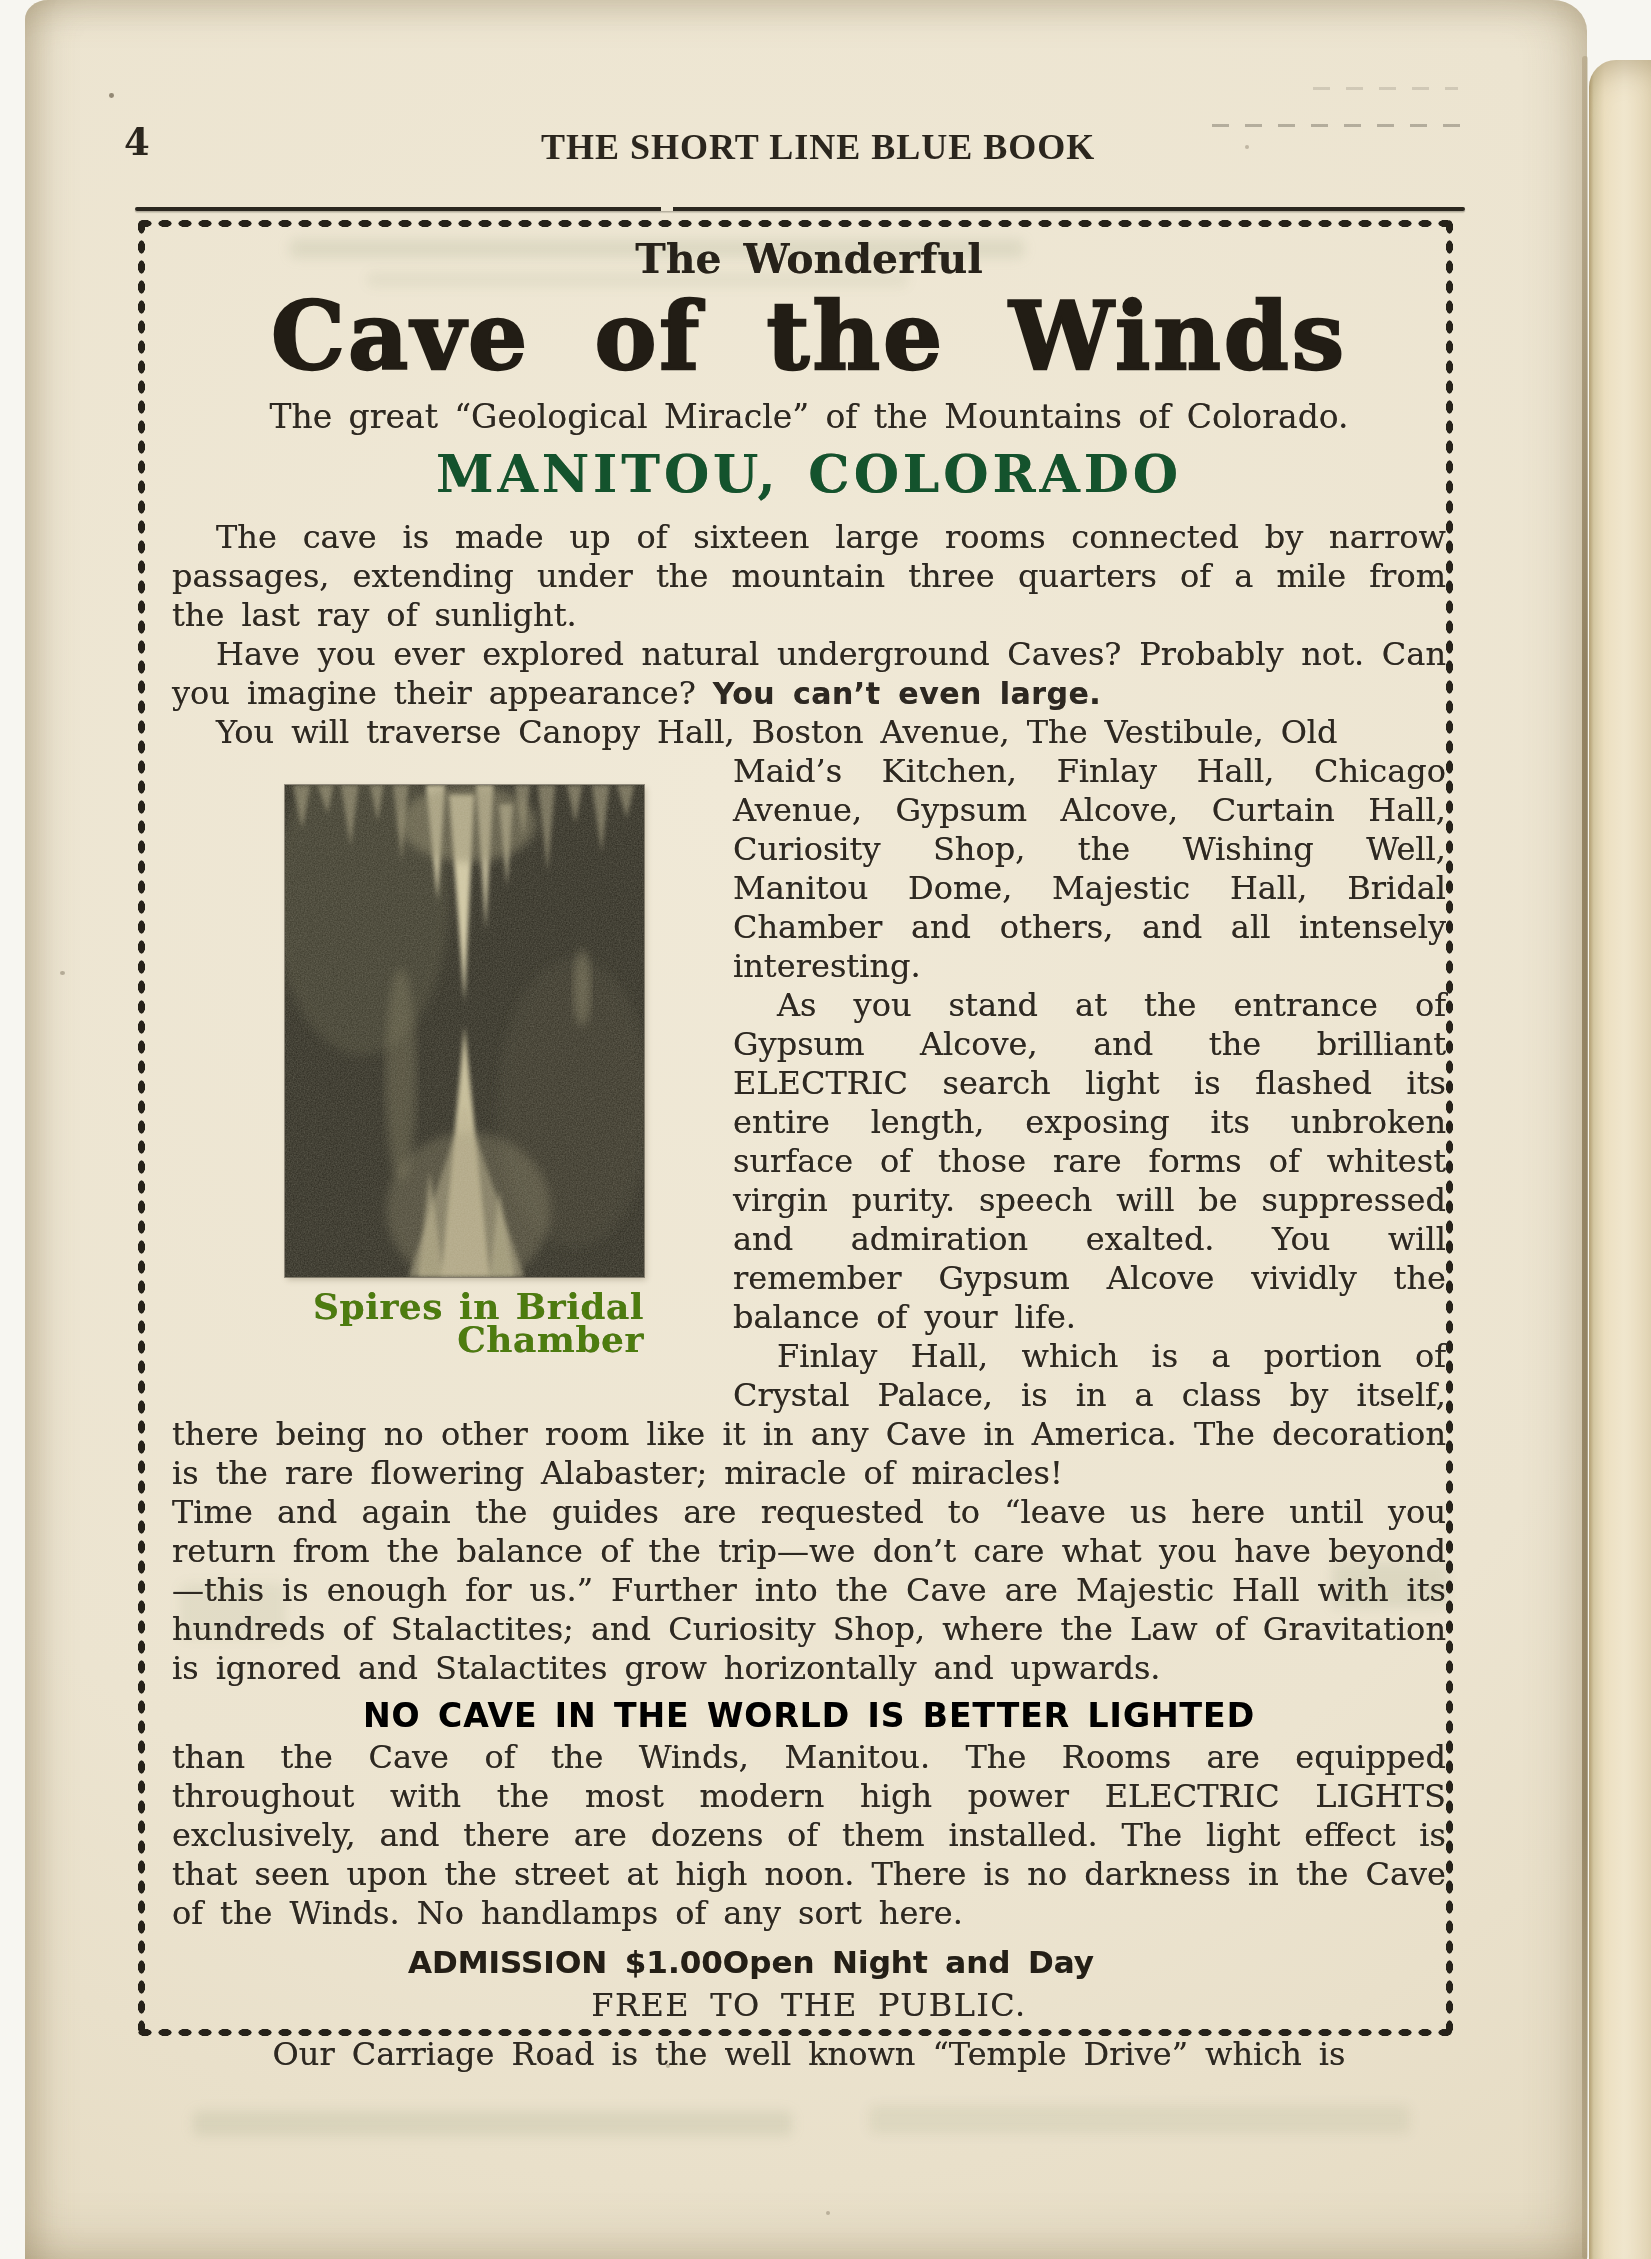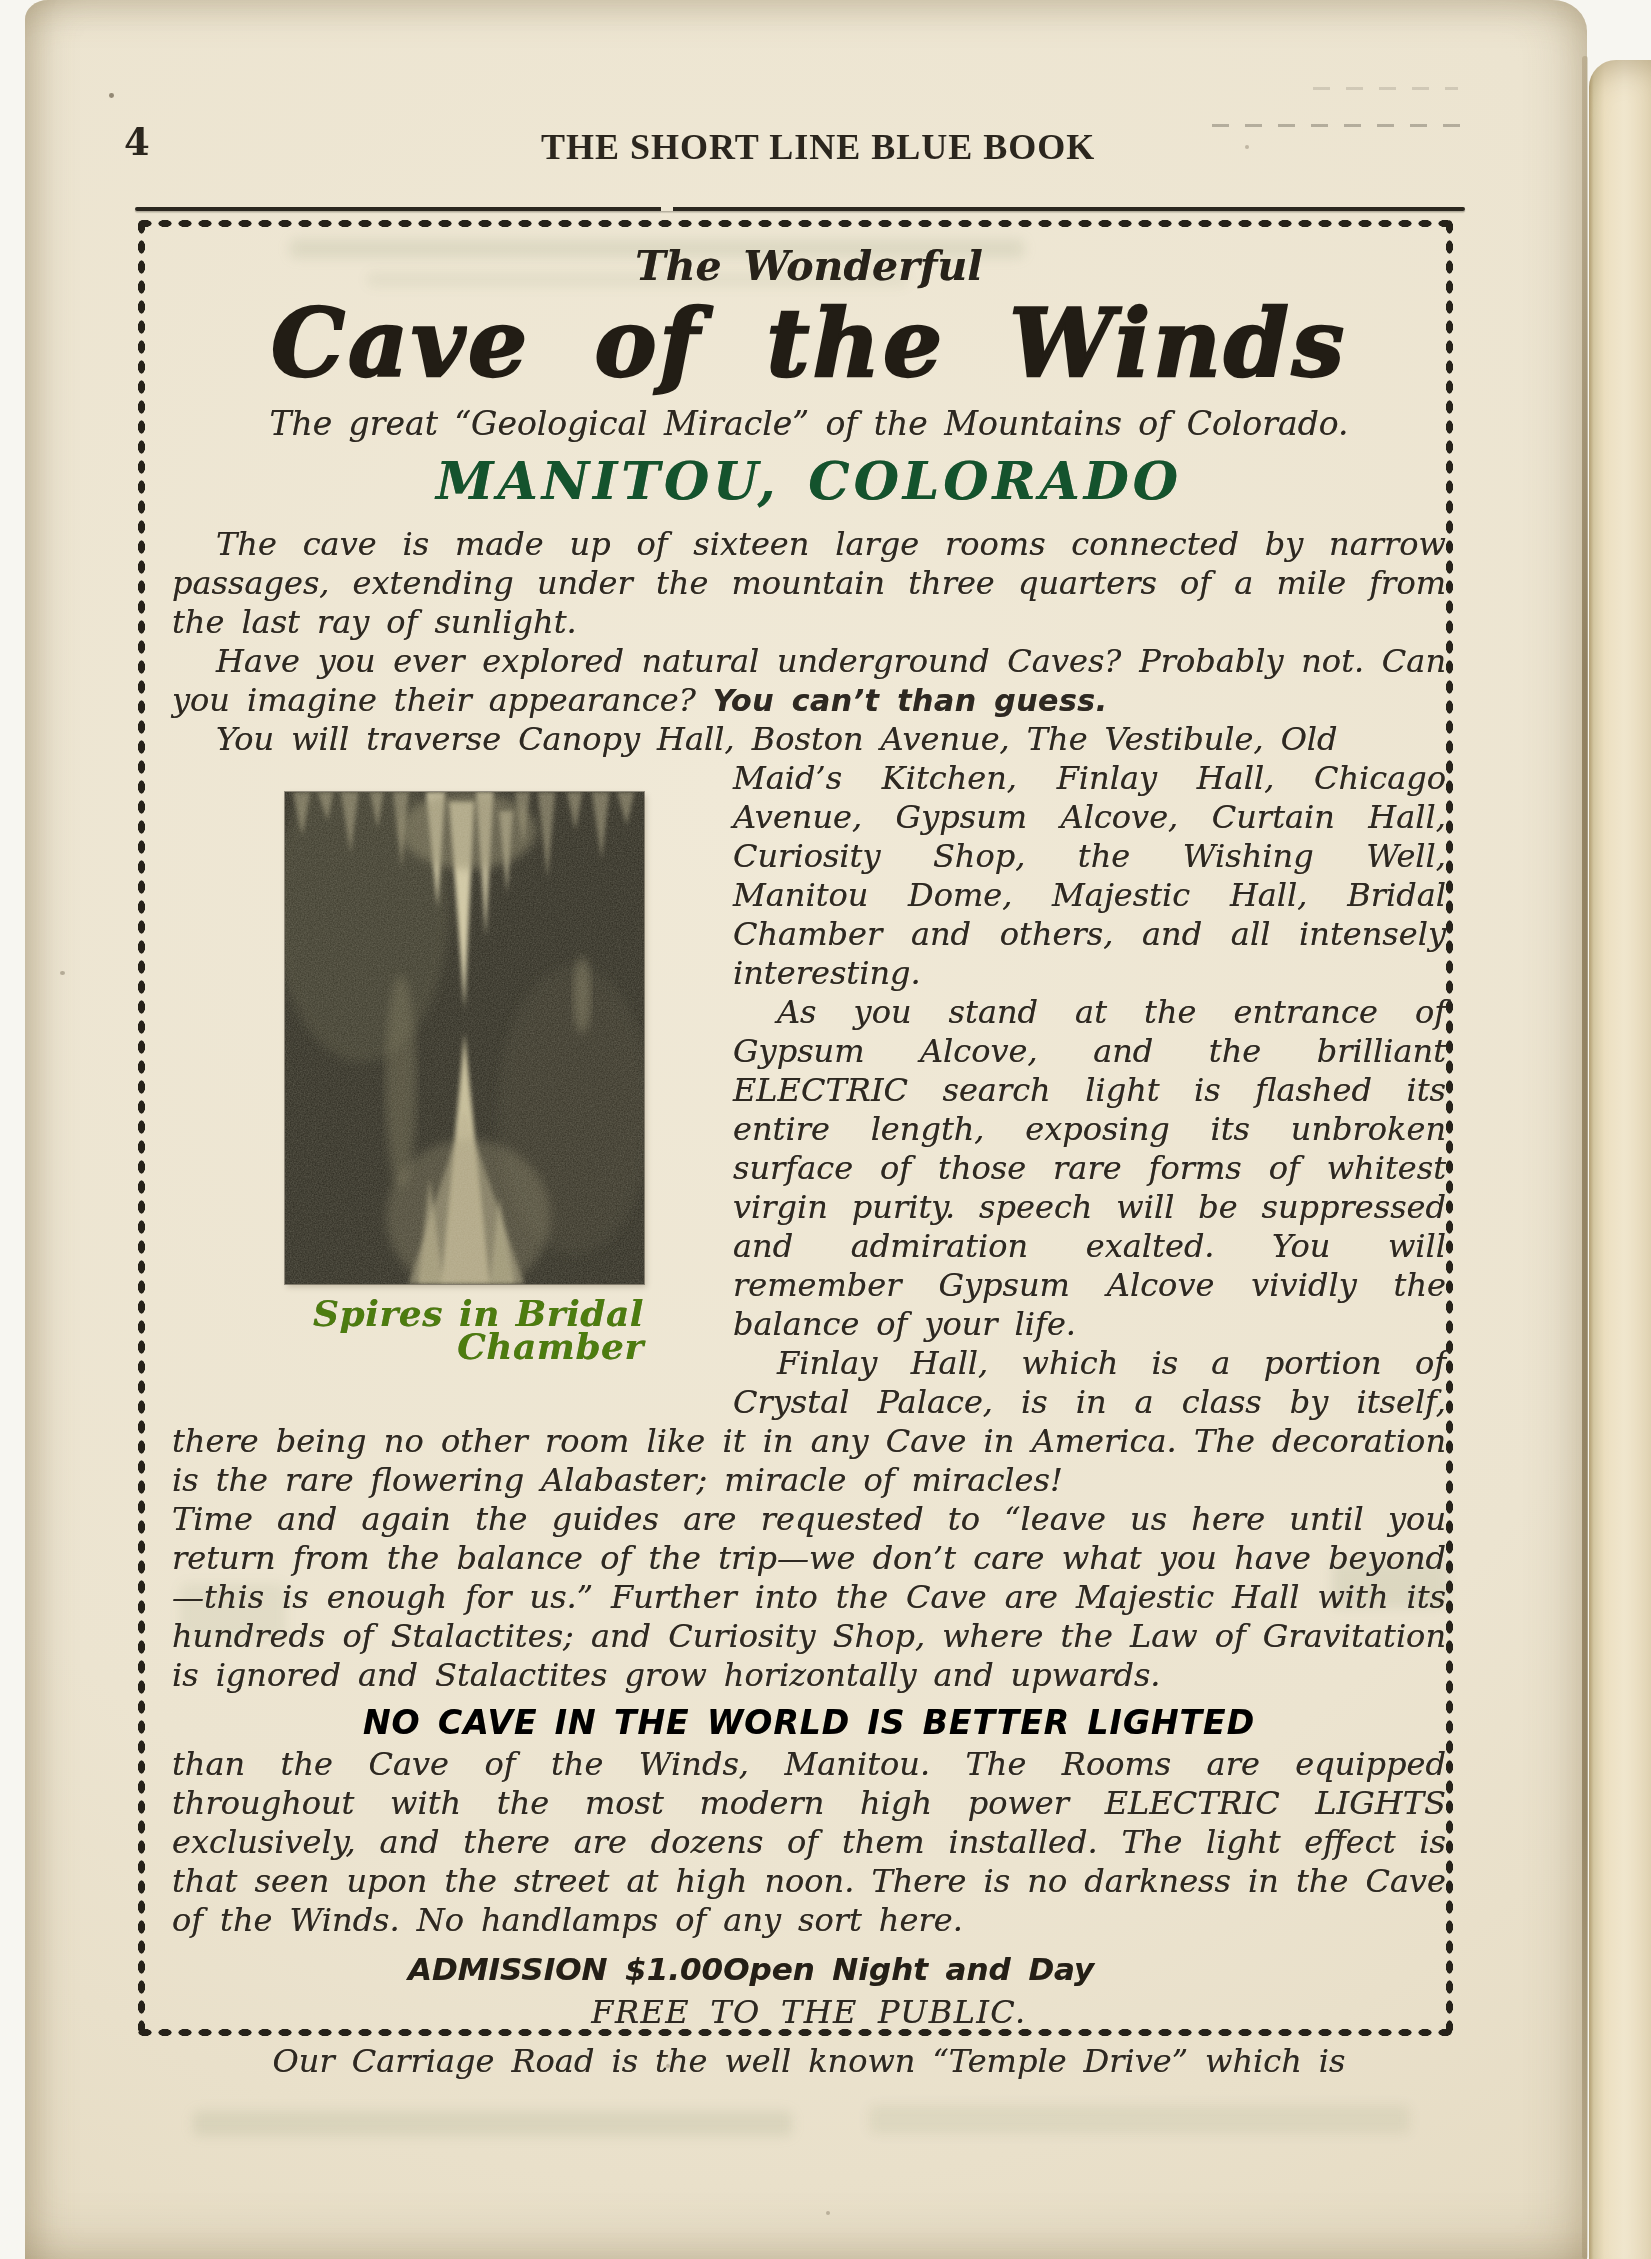--- a/index.html
+++ b/index.html
@@ -40,23 +40,23 @@
   .bead-h{position:absolute;left:0;right:0;height:12.6px;
     background-image:radial-gradient(ellipse 9.2px 4.8px at center,#26221a 68%,rgba(38,34,26,0) 75%);
     background-size:20px 12.6px;background-repeat:repeat-x;}
   .bead-top{top:0;} .bead-bottom{bottom:0;}
   .bead-v{position:absolute;top:0;bottom:0;width:12.6px;
     background-image:radial-gradient(ellipse 4.8px 9.2px at center,#26221a 68%,rgba(38,34,26,0) 75%);
     background-size:12.6px 20px;background-repeat:repeat-y;}
   .bead-left{left:0;} .bead-right{right:0;}
 
   
-  .content{position:absolute;left:172px;top:220px;width:1274px;
+  .content{position:absolute;left:172px;top:213px;width:1274px;
     font-size:32px;line-height:39px;text-align:justify;word-spacing:6.8px;
-    color:#2d2821;text-shadow:0 0 0.6px rgba(45,40,33,.55);font-style:italic;}
+    color:#2d2821;text-shadow:0 0 0.6px rgba(45,40,33,.55);}
   .kicker{margin-top:23px;text-align:center;font-weight:bold;font-size:41px;line-height:46px;
     word-spacing:7.7px;color:#27221a;}
   .big-title{margin-top:5.8px;text-align:center;font-weight:900;font-size:93px;line-height:97px;
     letter-spacing:2.9px;word-spacing:29px;color:#221d15;-webkit-text-stroke:2.3px #221d15;white-space:nowrap;}
   .subtitle{margin-top:11.6px;text-align:center;font-size:33px;line-height:42px;word-spacing:5.8px;}
   .location{margin-top:8px;text-align:center;font-weight:bold;font-size:52px;line-height:56px;
     letter-spacing:3.9px;color:#14532d;}
   .body-p{margin:0;}
   .first-p{margin-top:15.4px;}
   .indent{text-indent:44px;}
@@ -116,21 +116,21 @@
   </div>
 
   <div class="content">
     <div class="kicker">The Wonderful</div>
     <div class="big-title">Cave of the Winds</div>
     <div class="subtitle">The great “Geological Miracle” of the Mountains of Colorado.</div>
     <div class="location">MANITOU, COLORADO</div>
 
     <p class="body-p indent first-p">The cave is made up of sixteen large rooms connected by narrow passages, extending under the mountain three quarters of a mile from the last ray of sunlight.</p>
 
-    <p class="body-p indent"><span>Have you ever explored natural underground Caves?  Probably not. Can you imagine their appearance?  </span><span class="bold-sans">You can’t than guess.</span></p>
+    <p class="body-p indent"><span>Have you ever explored natural underground Caves?  Probably not. Can you imagine their appearance?  </span><span class="bold-sans">You can’t even large.</span></p>
 
     <p class="body-p indent">You will traverse Canopy Hall, Boston Avenue, The Vestibule, Old</p>
 
     <p class="body-p"><span class="photo-float">
           <span class="photo-frame">
             <svg class="photo-svg" viewBox="0 0 372 510" preserveAspectRatio="none">
               <defs>
                 <filter id="b2">
                   <feGaussianBlur stdDeviation="2"></feGaussianBlur>
                 </filter>

